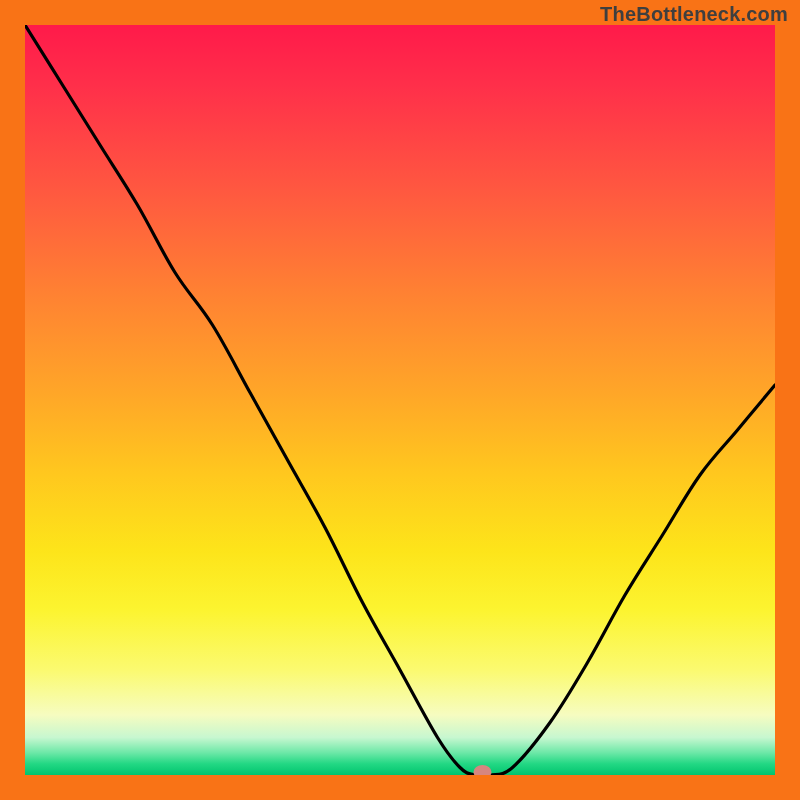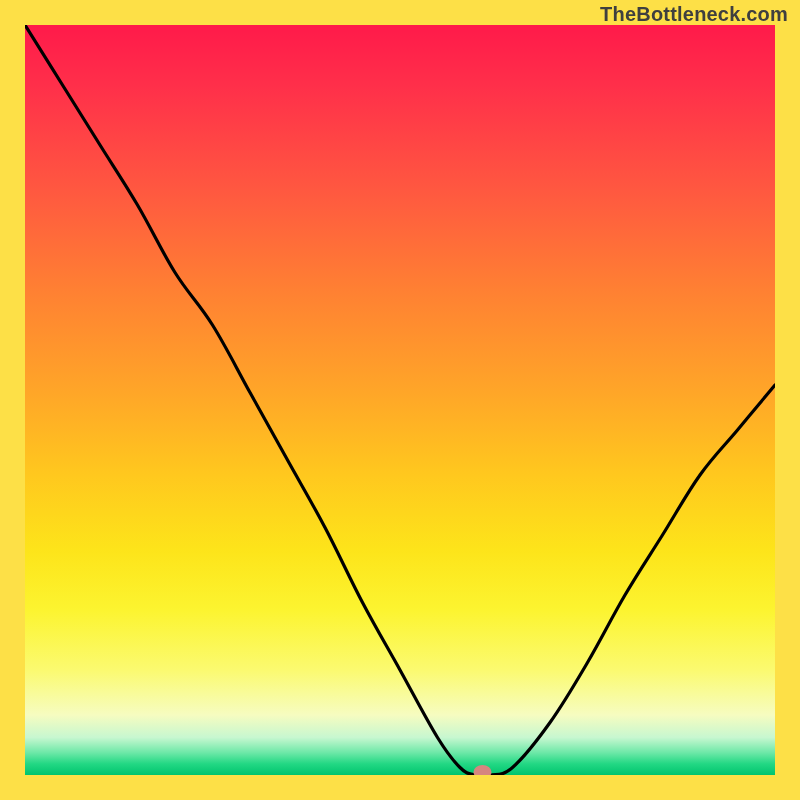--- a/index.html
+++ b/index.html
@@ -7,21 +7,21 @@
     padding: 0;
     width: 800px;
     height: 800px;
     background: #000;
     overflow: hidden;
   }
   .frame {
     position: relative;
     width: 800px;
     height: 800px;
-    background: #fde047;
+    background: #f97316;
   }
   .watermark {
     position: absolute;
     top: 3px;
     right: 12px;
     font-family: Arial, Helvetica, sans-serif;
     font-size: 20px;
     font-weight: 600;
     color: #3f3f3f;
     letter-spacing: 0.2px;

